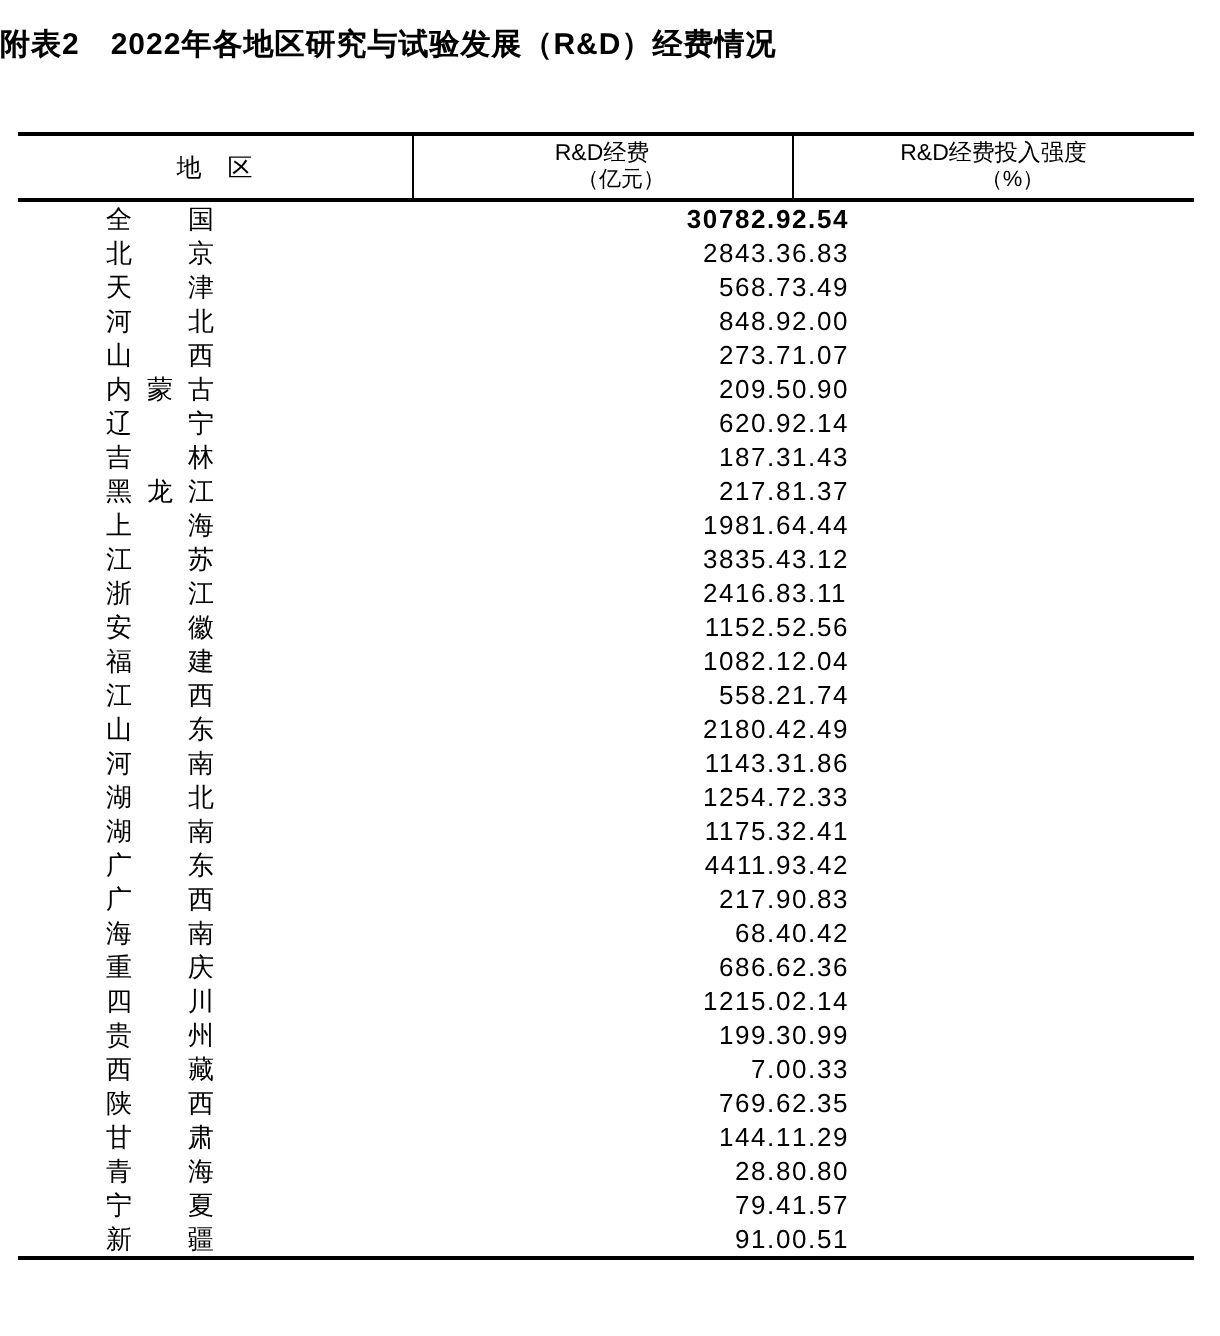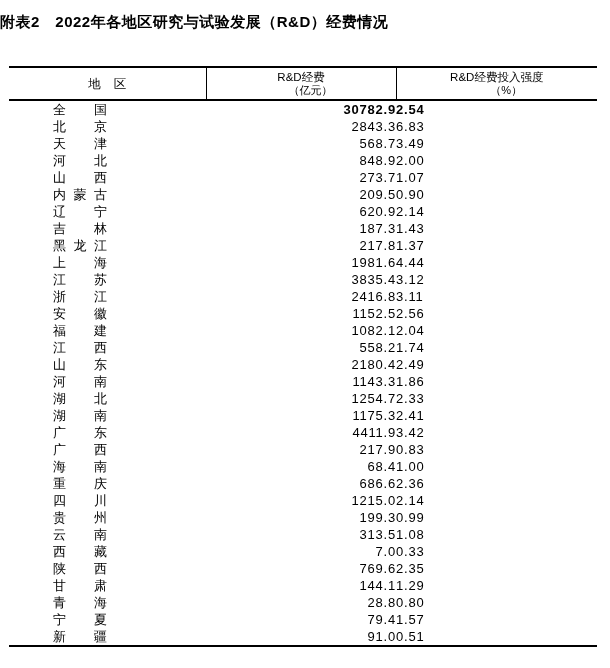--- a/index.html
+++ b/index.html
@@ -227,43 +227,38 @@
           <td class="col-intensity">3.42</td>
         </tr>
         <tr>
           <td class="col-region"><span class="region-span">广　西</span></td>
           <td class="col-funds">217.9</td>
           <td class="col-intensity">0.83</td>
         </tr>
         <tr>
           <td class="col-region"><span class="region-span">海　南</span></td>
           <td class="col-funds">68.4</td>
-          <td class="col-intensity">1.00</td>
+          <td class="col-intensity">0.42</td>
         </tr>
         <tr>
           <td class="col-region"><span class="region-span">重　庆</span></td>
           <td class="col-funds">686.6</td>
           <td class="col-intensity">2.36</td>
         </tr>
         <tr>
           <td class="col-region"><span class="region-span">四　川</span></td>
           <td class="col-funds">1215.0</td>
           <td class="col-intensity">2.14</td>
         </tr>
         <tr>
           <td class="col-region"><span class="region-span">贵　州</span></td>
           <td class="col-funds">199.3</td>
           <td class="col-intensity">0.99</td>
         </tr>
         <tr>
-          <td class="col-region"><span class="region-span">云　南</span></td>
-          <td class="col-funds">313.5</td>
-          <td class="col-intensity">1.08</td>
-        </tr>
-        <tr>
           <td class="col-region"><span class="region-span">西　藏</span></td>
           <td class="col-funds">7.0</td>
           <td class="col-intensity">0.33</td>
         </tr>
         <tr>
           <td class="col-region"><span class="region-span">陕　西</span></td>
           <td class="col-funds">769.6</td>
           <td class="col-intensity">2.35</td>
         </tr>
         <tr>

